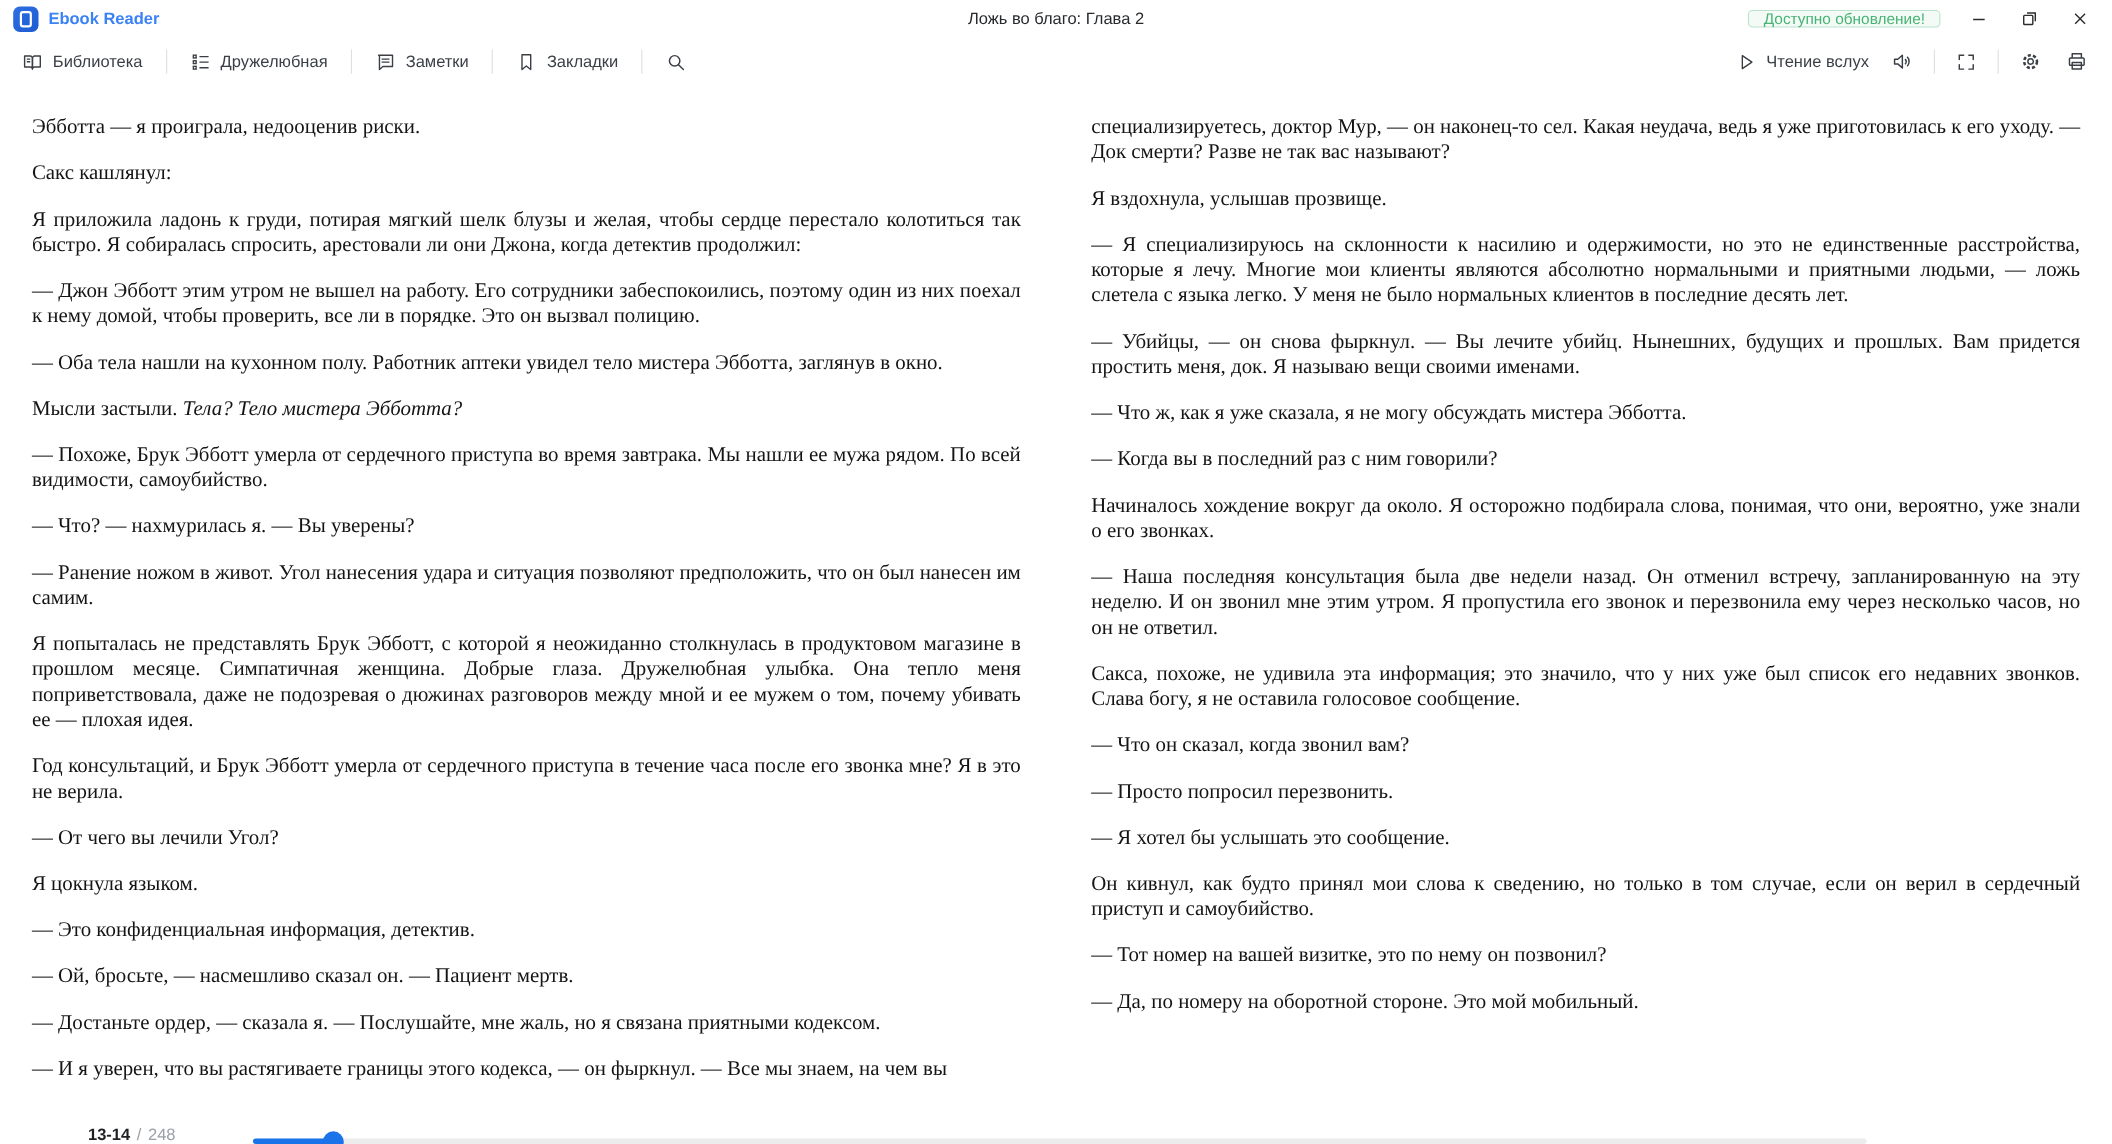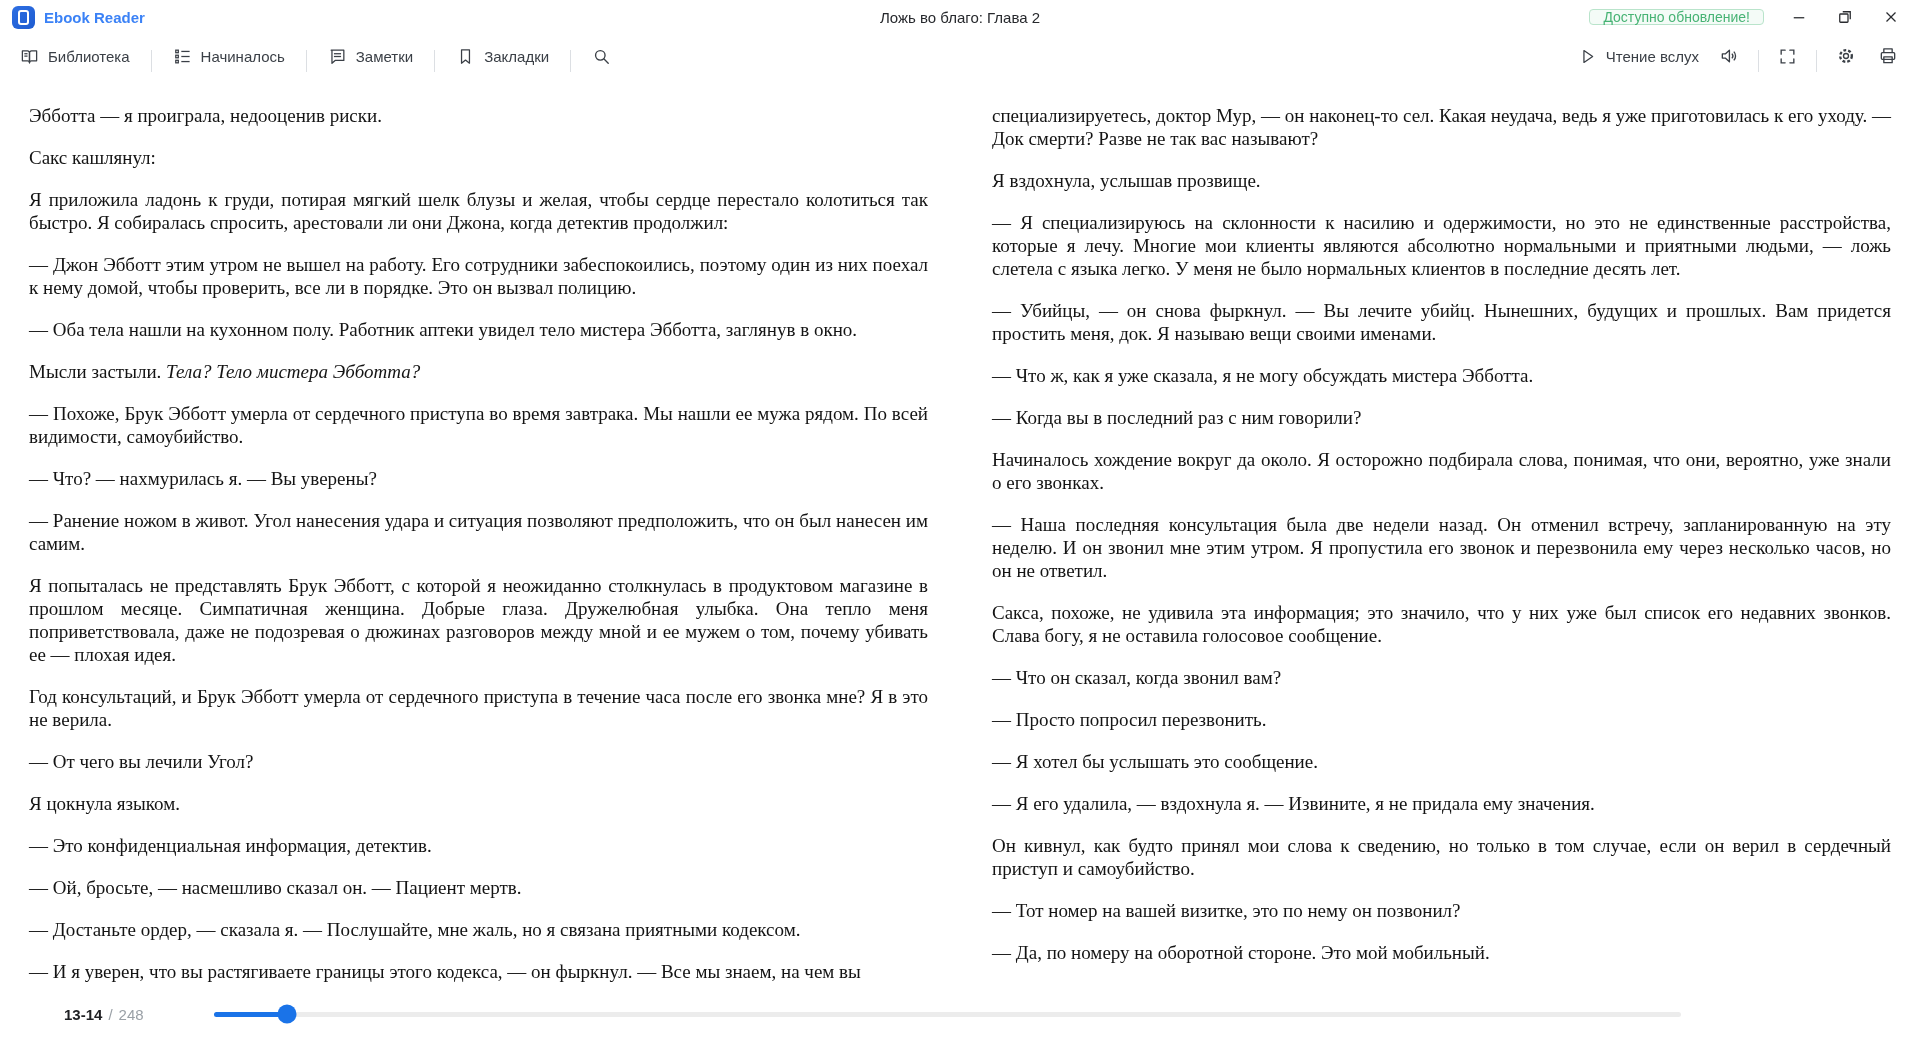--- a/index.html
+++ b/index.html
@@ -20,37 +20,37 @@
   .update-btn{border:1px solid #b9e4cb;background:#f4fbf7;color:var(--green,#47b374);
     font-size:14px;line-height:1;padding:0 13px;border-radius:4px;cursor:pointer;
     font-family:"Liberation Sans",sans-serif}
   .win-controls{display:flex;align-items:center;gap:16px;padding-right:6px}
   .win-btn{width:30px;height:28px;display:flex;align-items:center;justify-content:center;
     color:#2a2c30;cursor:pointer;background:none;border:none}
 
   
   .toolbar{height:44px;display:flex;align-items:center;justify-content:space-between;
     padding:0 18px 0 16px}
-  .tool-group{display:flex;align-items:flex-end}
+  .tool-group{display:flex;align-items:center}
   .tool-item{display:flex;align-items:center;gap:9px;font-size:15px;color:#3a3f46;
     cursor:pointer;background:none;border:none;padding:6px 4px;
     font-family:"Liberation Sans",sans-serif}
   .tool-item svg{display:block}
   .tool-sep{width:1px;height:22px;background:#dcdfe3;margin:0 17px}
   .tool-sep.tight{margin:0 15px}
 
   
   .reader{display:flex;gap:64px;padding:26px 29px 0 29px}
   .page{width:902px;font-family:"Liberation Serif",serif;font-size:19px;line-height:23px;
     color:#141414;text-align:justify}
   .page p{margin:0 0 19px}
 
   
   .footer{position:absolute;left:0;bottom:0;width:1920px;height:52px;
-    display:flex;align-items:center;padding:0 14px}
+    display:flex;align-items:flex-end;padding:0 30px}
   .page-indicator{display:flex;align-items:baseline;gap:6px;font-size:15px;margin-left:50px;white-space:nowrap}
   .page-current{font-weight:700;color:#1f2023}
   .page-muted{color:#9aa0a6}
   .slider{position:relative;height:5px;background:#ececec;border-radius:3px;
     margin-left:70px;width:1467px;cursor:pointer}
   .slider-fill{position:absolute;left:0;top:0;height:100%;background:var(--accent,#1a73e8);border-radius:3px}
   .slider-handle{position:absolute;top:50%;transform:translate(-50%,-50%);
     width:19px;height:19px;border-radius:50%;background:var(--accent,#1a73e8);cursor:grab}
 </style>
 </head>
@@ -104,21 +104,21 @@
     <div class="tool-sep"></div>
     <button class="tool-item">
       <svg width="19" height="19" viewBox="0 0 24 24" fill="none" stroke="currentColor" stroke-width="1.6">
           <rect x="3.5" y="4" width="3.2" height="3.2"></rect>
           <rect x="3.5" y="10.4" width="3.2" height="3.2"></rect>
           <rect x="3.5" y="16.8" width="3.2" height="3.2"></rect>
           <line x1="10.5" y1="5.6" x2="21" y2="5.6"></line>
           <line x1="10.5" y1="12" x2="21" y2="12"></line>
           <line x1="10.5" y1="18.4" x2="21" y2="18.4"></line>
         </svg>
-      <span>Начиналось</span>
+      <span>Дружелюбная</span>
     </button>
     <div class="tool-sep"></div>
     <button class="tool-item">
       <svg width="19" height="19" viewBox="0 0 24 24" fill="none" stroke="currentColor" stroke-width="1.6" stroke-linejoin="round">
           <path d="M4 4h16v13H9l-4 3.5V4z"></path>
           <line x1="7.5" y1="8.5" x2="16.5" y2="8.5"></line>
           <line x1="7.5" y1="12" x2="16.5" y2="12"></line>
         </svg>
       <span>Заметки</span>
     </button>
@@ -204,21 +204,20 @@
       <p>— Я специализируюсь на склонности к насилию и одержимости, но это не единственные расстройства, которые я лечу. Многие мои клиенты являются абсолютно нормальными и приятными людьми, — ложь слетела с языка легко. У меня не было нормальных клиентов в последние десять лет.</p>
       <p>— Убийцы, — он снова фыркнул. — Вы лечите убийц. Нынешних, будущих и прошлых. Вам придется простить меня, док. Я называю вещи своими именами.</p>
       <p>— Что ж, как я уже сказала, я не могу обсуждать мистера Эбботта.</p>
       <p>— Когда вы в последний раз с ним говорили?</p>
       <p>Начиналось хождение вокруг да около. Я осторожно подбирала слова, понимая, что они, вероятно, уже знали о его звонках.</p>
       <p>— Наша последняя консультация была две недели назад. Он отменил встречу, запланированную на эту неделю. И он звонил мне этим утром. Я пропустила его звонок и перезвонила ему через несколько часов, но он не ответил.</p>
       <p>Сакса, похоже, не удивила эта информация; это значило, что у них уже был список его недавних звонков. Слава богу, я не оставила голосовое сообщение.</p>
       <p>— Что он сказал, когда звонил вам?</p>
       <p>— Просто попросил перезвонить.</p>
       <p>— Я хотел бы услышать это сообщение.</p>
-      <p>— Я его удалила, — вздохнула я. — Извините, я не придала ему значения.</p>
       <p>Он кивнул, как будто принял мои слова к сведению, но только в том случае, если он верил в сердечный приступ и самоубийство.</p>
       <p>— Тот номер на вашей визитке, это по нему он позвонил?</p>
       <p>— Да, по номеру на оборотной стороне. Это мой мобильный.</p>
     </div>
 </div>
 
 <div class="footer">
   <div class="page-indicator">
     <span class="page-current">13-14</span>
     <span class="page-muted">/</span>

